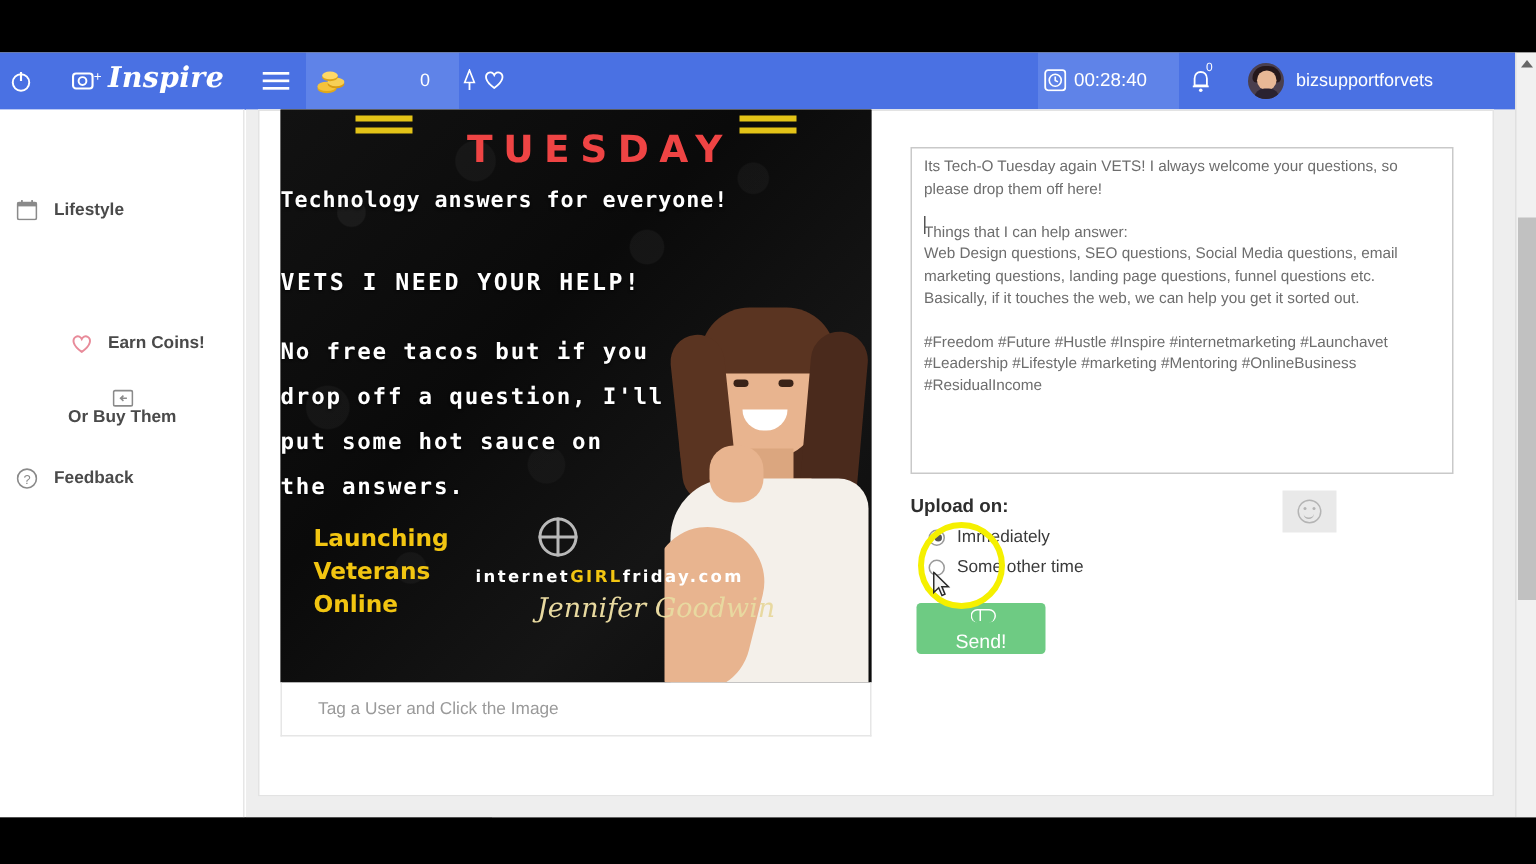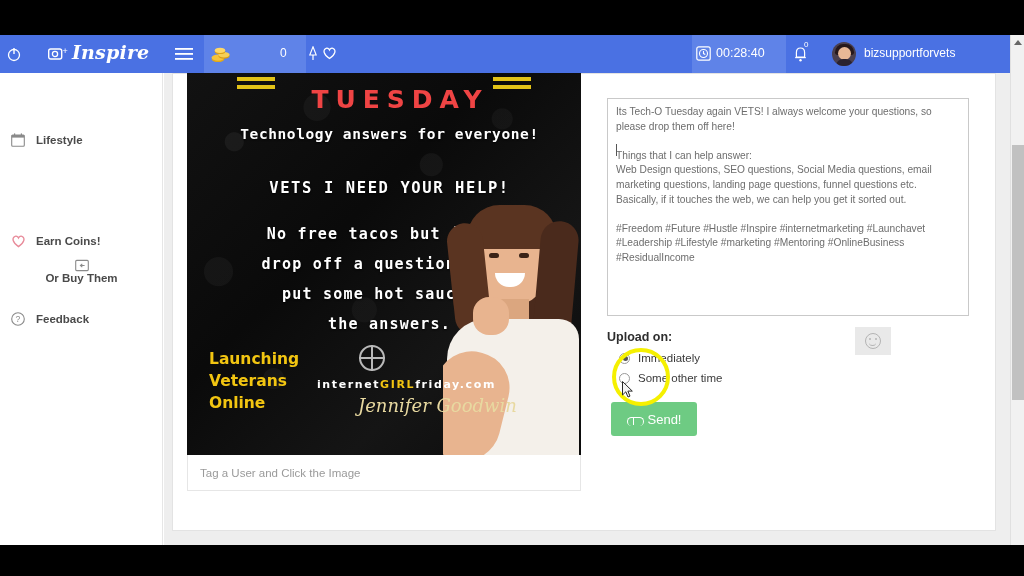--- a/index.html
+++ b/index.html
@@ -64,21 +64,21 @@
   .sb-up { position:absolute; left:0; top:0; width:14px; height:15px; display:flex; align-items:center; justify-content:center; }
   .sb-up i { width:0;height:0;border-left:4px solid transparent;border-right:4px solid transparent;border-bottom:5px solid #666; display:block;}
   .sb-thumb { position:absolute; left:1px; top:110px; width:12px; height:255px; background:#c1c1c1; }
 
   
   .sidebar { position:absolute; left:0; top:38px; width:163px; height:472px; background:#ffffff; border-right:1px solid #e6e6e6; }
   .side-item { position:absolute; left:0; width:163px; height:30px; display:flex; align-items:center; cursor:pointer; }
   .side-item .sico { width:36px; display:flex; justify-content:center; align-items:center; color:#8a8a8a; font-size:13px; }
   .side-item .slabel { font-size:11.5px; color:#4a4a4a; font-weight:600; }
   .side-item.heart .sico { color:#e88b9a; }
-  .s1 { top:52px; } .s2 { top:96px; } .s3 { top:153px; } .s4 { top:186px;flex-direction:column; } .s5 { top:231px; }
+  .s1 { top:52px; } .s2 { top:96px; } .s3 { top:141px;padding-left:36px; } .s4 { top:186px;flex-direction:column; } .s5 { top:231px; }
 
   
   .content { position:absolute; left:164px; top:38px; width:846px; height:472px; background:#eeeeee; }
   .card { position:absolute; left:8px; top:0px; width:824px; height:458px; background:#ffffff;
           border:1px solid #e3e3e3; }
 
   
   .post { position:absolute; left:14px; top:-1px; width:394px; height:418px; }
   .post-img { position:absolute; left:0; top:0; width:394px; height:382px; background:#0c0c0c; overflow:hidden; }
   .noise { position:absolute; left:0; top:0; width:394px; height:382px;
@@ -92,21 +92,21 @@
              radial-gradient(circle at 22% 80%, rgba(255,255,255,.04) 0 10px, transparent 11px),
              linear-gradient(135deg,#121212 0%,#0a0a0a 40%,#151515 70%,#0b0b0b 100%); }
   .dash { position:absolute; height:4px; background:#e3c317; }
   .dash1 { left:50px; top:4px; width:38px; }
   .dash2 { left:50px; top:12px; width:38px; }
   .dash3 { left:306px; top:4px; width:38px; }
   .dash4 { left:306px; top:12px; width:38px; }
   .ttl-tuesday { position:absolute; left:0; top:12px; width:426px; text-align:center;
                  color:#ef4444; font-size:25px; font-weight:700; letter-spacing:7px;
                  font-family:"DejaVu Sans", sans-serif; }
-  .ln { position:absolute; width:405px; text-align:center; color:#ffffff; font-weight:700;
+  .ln { position:absolute; width:405px; color:#ffffff; font-weight:700;
         font-family:"DejaVu Sans Mono", monospace; text-shadow:0 1px 2px rgba(0,0,0,.8); }
   .ln-tech { top:53px; font-size:14.5px; letter-spacing:.6px; }
   .ln-vets { top:106px; font-size:15.5px; letter-spacing:1.6px; }
   .ln-b1 { top:152px; font-size:15px; letter-spacing:1.2px; }
   .ln-b2 { top:182px; font-size:15px; letter-spacing:1.2px; }
   .ln-b3 { top:212px; font-size:15px; letter-spacing:1.2px; }
   .ln-b4 { top:242px; font-size:15px; letter-spacing:1.2px; }
 
   .lvo { position:absolute; left:22px; top:275px; color:#f2c511; font-size:15.5px; font-weight:700; line-height:22px; font-family:"DejaVu Sans", sans-serif; }
   .globe { position:absolute; left:172px; top:272px; width:26px; height:26px; border-radius:50%;
@@ -128,21 +128,21 @@
   .lady .eye-l { position:absolute; left:46px; top:52px; width:10px; height:5px; border-radius:5px; background:#3a2318; }
   .lady .eye-r { position:absolute; left:76px; top:52px; width:10px; height:5px; border-radius:5px; background:#3a2318; }
   .lady .neck { position:absolute; left:52px; top:98px; width:34px; height:28px; background:#dba67f; }
   .lady .top { position:absolute; left:4px; top:118px; width:132px; height:140px; border-radius:40px 20px 0 0; background:#f4f0ea; }
   .lady .chest { position:absolute; left:44px; top:118px; width:54px; height:34px; border-radius:0 0 26px 26px; background:#e0a57e; }
   .lady .arm { position:absolute; left:-12px; top:150px; width:74px; height:110px; border-radius:36px; background:#e8b48f; transform:rotate(14deg); }
   .lady .hand { position:absolute; left:30px; top:96px; width:36px; height:38px; border-radius:16px; background:#e8b48f; }
 
   .tagbar { position:absolute; left:0; top:382px; width:394px; height:36px; background:#ffffff;
             border:1px solid #e6e6e6; border-top:none; display:flex; align-items:center; }
-  .tagbar span { margin-left:12px; font-size:11.5px; color:#9a9a9a; }
+  .tagbar span { margin-left:24px; font-size:11.5px; color:#9a9a9a; }
 
   
   .rightcol { position:absolute; left:434px; top:8px; width:372px; }
   .lbl { font-size:12.5px; color:#2e2e2e; font-weight:700; }
   .caption-label { position:absolute; left:0; top:16px;font-family:Liberation Mono, monospace; }
   .caption-box { position:absolute; left:0; top:16px; width:362px; height:218px;
                  border:1px solid #c9c9c9; background:#ffffff; padding:6px 8px;
                  font-size:10.2px; color:#6d6d6d; line-height:14.6px; overflow:hidden;
                  font-family:"Liberation Sans", sans-serif; resize:none; }
   .caret { position:absolute; left:9px; top:62px; width:1px; height:12px; background:#555; }
@@ -160,21 +160,21 @@
   .radio { width:11px; height:11px; border-radius:50%; border:1px solid #9a9a9a; background:#fff; position:relative; margin-right:8px; }
   .radio.on:after { content:""; position:absolute; left:2.5px; top:2.5px; width:5px; height:5px; border-radius:50%; background:#555; }
   .radio-row .rl { font-size:11.5px; color:#3a3a3a; }
 
   .highlight-circle { position:absolute; left:612px; top:348px; width:58px; height:58px;
                       border:4px solid #f5f000; border-radius:50%; background:transparent; }
   .cursor { position:absolute; left:622px; top:381px; width:12px; height:18px; }
 
   .send-btn { position:absolute; left:4px; top:320px; width:86px; height:34px; background:#6ecb83;
               color:#ffffff; border:none; border-radius:3px; display:flex; align-items:center;
-              justify-content:center; gap:6px; font-size:13px; cursor:pointer; }
+              justify-content:center; gap:6px; font-size:13px; cursor:pointer;flex-direction:column; }
   .send-btn .cloud { width:15px; height:11px; position:relative; }
   .send-btn .cloud:before { content:""; position:absolute; left:0; top:3px; width:15px; height:8px;
                             border-radius:6px; border:1.6px solid #fff; border-bottom:none; }
   .send-btn .cloud:after { content:""; position:absolute; left:6px; top:3px; width:1.6px; height:8px; background:#fff; }
 
   
   .footer { position:absolute; left:164px; top:458px; width:846px; height:52px; background:#eeeeee; }
 
   svg { display:block; }
 </style>

